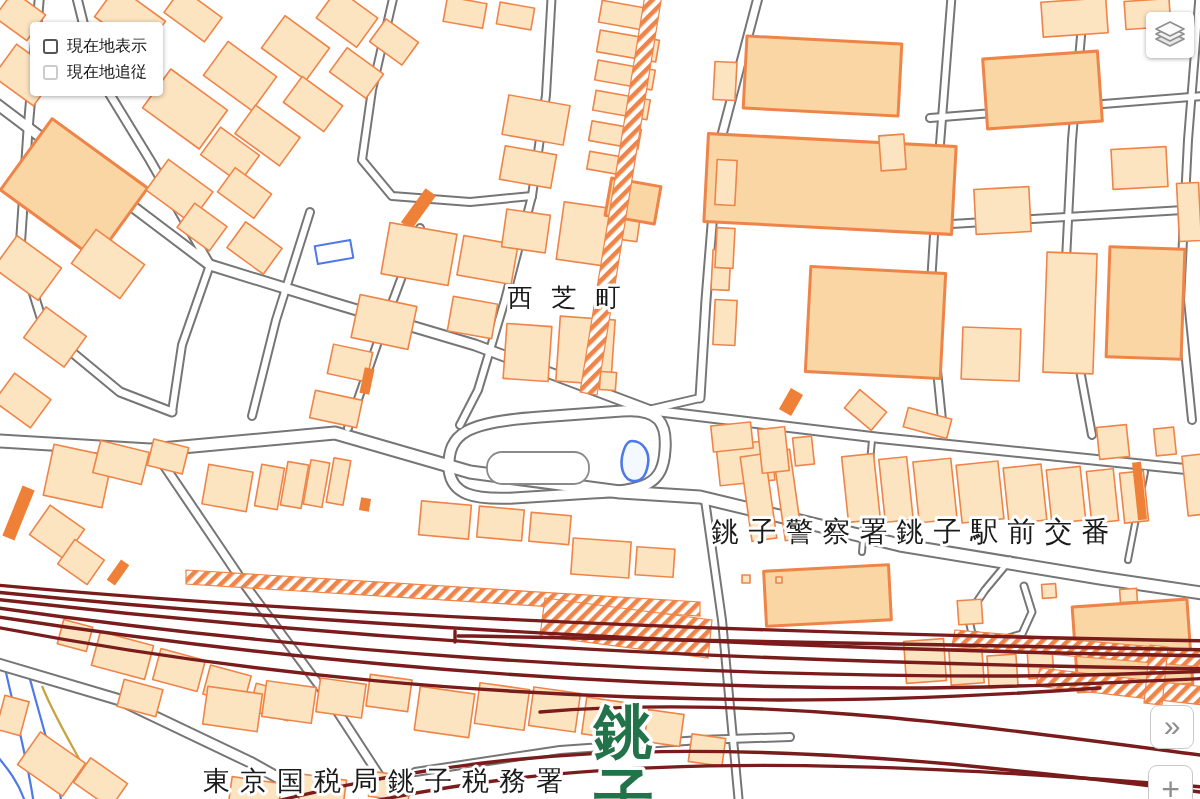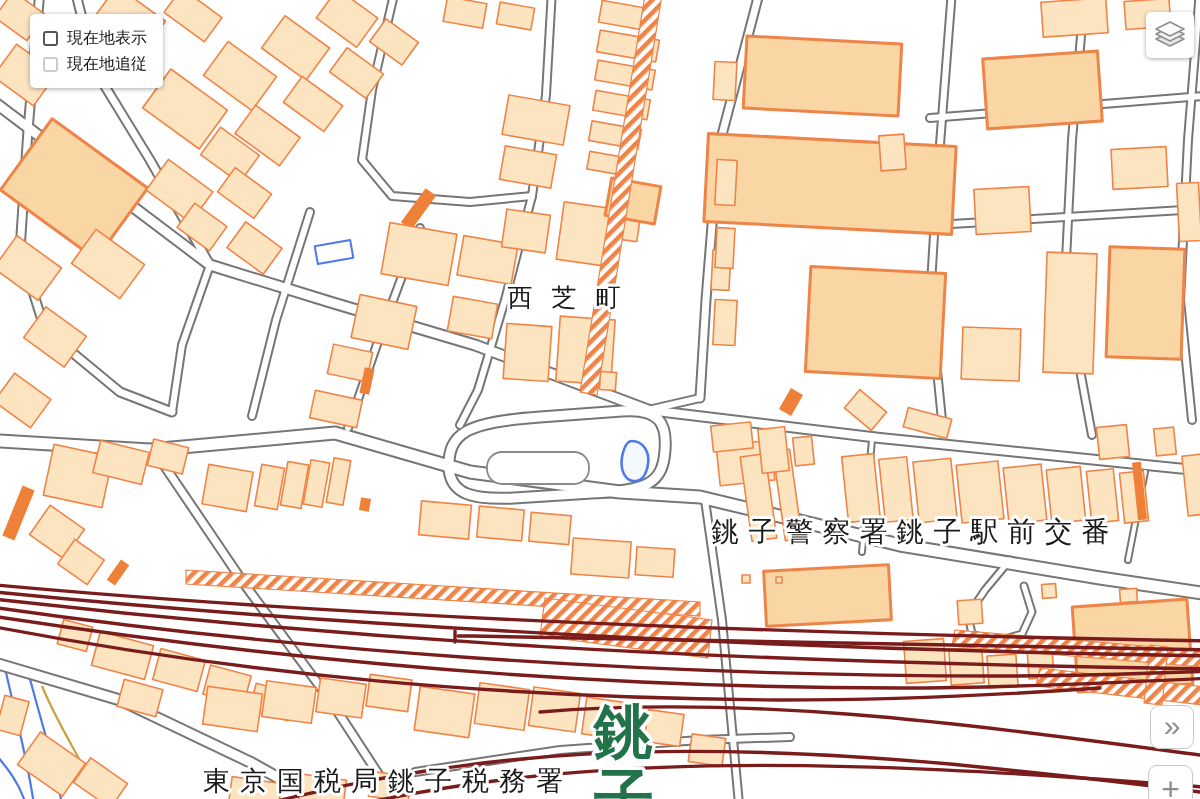--- a/index.html
+++ b/index.html
@@ -5,21 +5,21 @@
   html,body{margin:0;padding:0;}
   body{
     width:1200px;height:799px;overflow:hidden;position:relative;
     background:#fff;font-family:"Liberation Sans",sans-serif;
     -webkit-user-select:none;user-select:none;
   }
   #map-canvas{position:absolute;left:0;top:0;width:1200px;height:799px;display:block;cursor:grab;}
 
   
   .loc-panel{
-    position:absolute;left:30px;top:14px;background:#fff;border-radius:5px;
+    position:absolute;left:30px;top:22px;background:#fff;border-radius:5px;
     box-shadow:0 1px 5px rgba(0,0,0,.35);padding:11px 16px 11px 13px;z-index:10;
   }
   .loc-row{display:flex;align-items:center;gap:9px;height:26px;cursor:pointer;}
   .cb{
     width:15px;height:15px;border:2px solid #555;border-radius:3px;background:#fff;
     box-sizing:border-box;flex:0 0 auto;
   }
   .cb.disabled{border-color:#ccc;}
   .loc-label{font-size:16px;color:#111;white-space:nowrap;line-height:1;}
 

